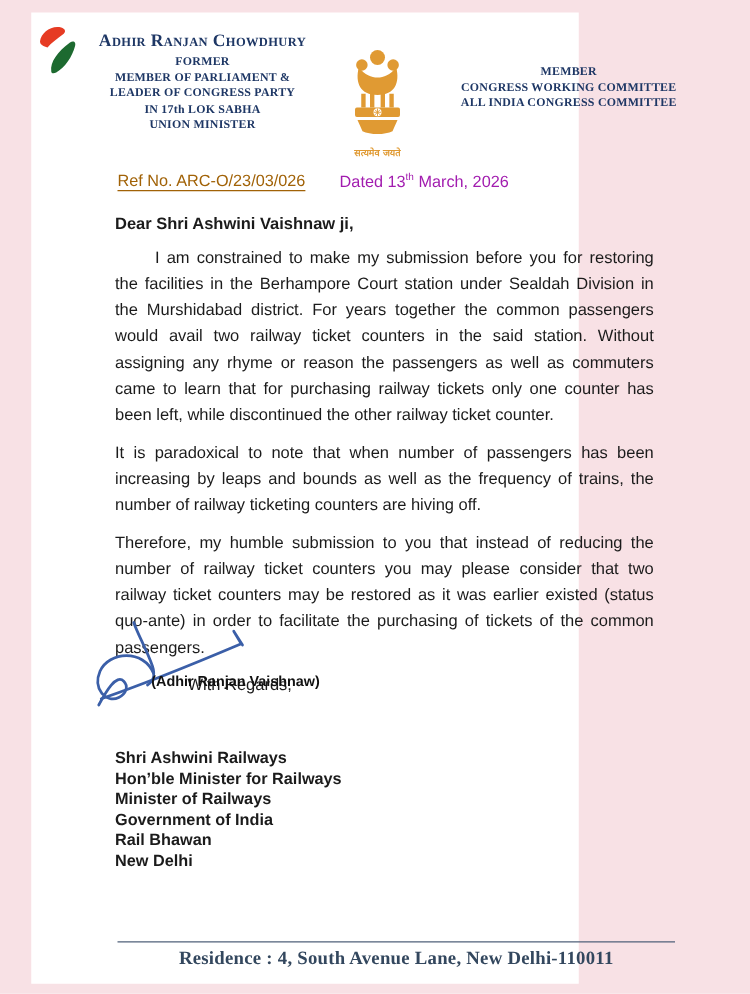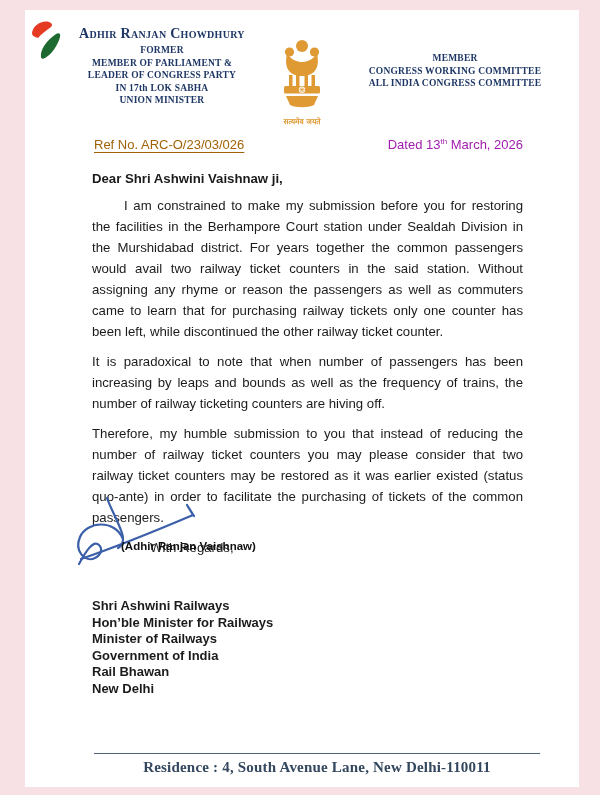--- a/index.html
+++ b/index.html
@@ -3,21 +3,21 @@
 <meta charset="utf-8">
 <style>
   html,body{margin:0;padding:0;}
   body{
     width:600px;height:795px;position:relative;
     background:#f8e1e5;
     font-family:"Liberation Sans", sans-serif;
     -webkit-font-smoothing:antialiased;
   }
   .paper{
-    position:absolute;left:25px;top:10px;width:554px;height:777px;
+    position:absolute;left:25px;top:10px;width:438px;height:777px;
     background:#ffffff;
   }
   
   .flag-logo{position:absolute;left:4px;top:7px;width:34px;height:44px;}
   .hdr-left{position:absolute;left:12px;top:16px;width:250px;text-align:center;color:#1e3765;}
   .hdr-name{
     font-family:"Liberation Serif", serif;font-weight:bold;font-size:14px;
     font-variant:small-caps;letter-spacing:.3px;margin-bottom:2px;
   }
   .hdr-line{

